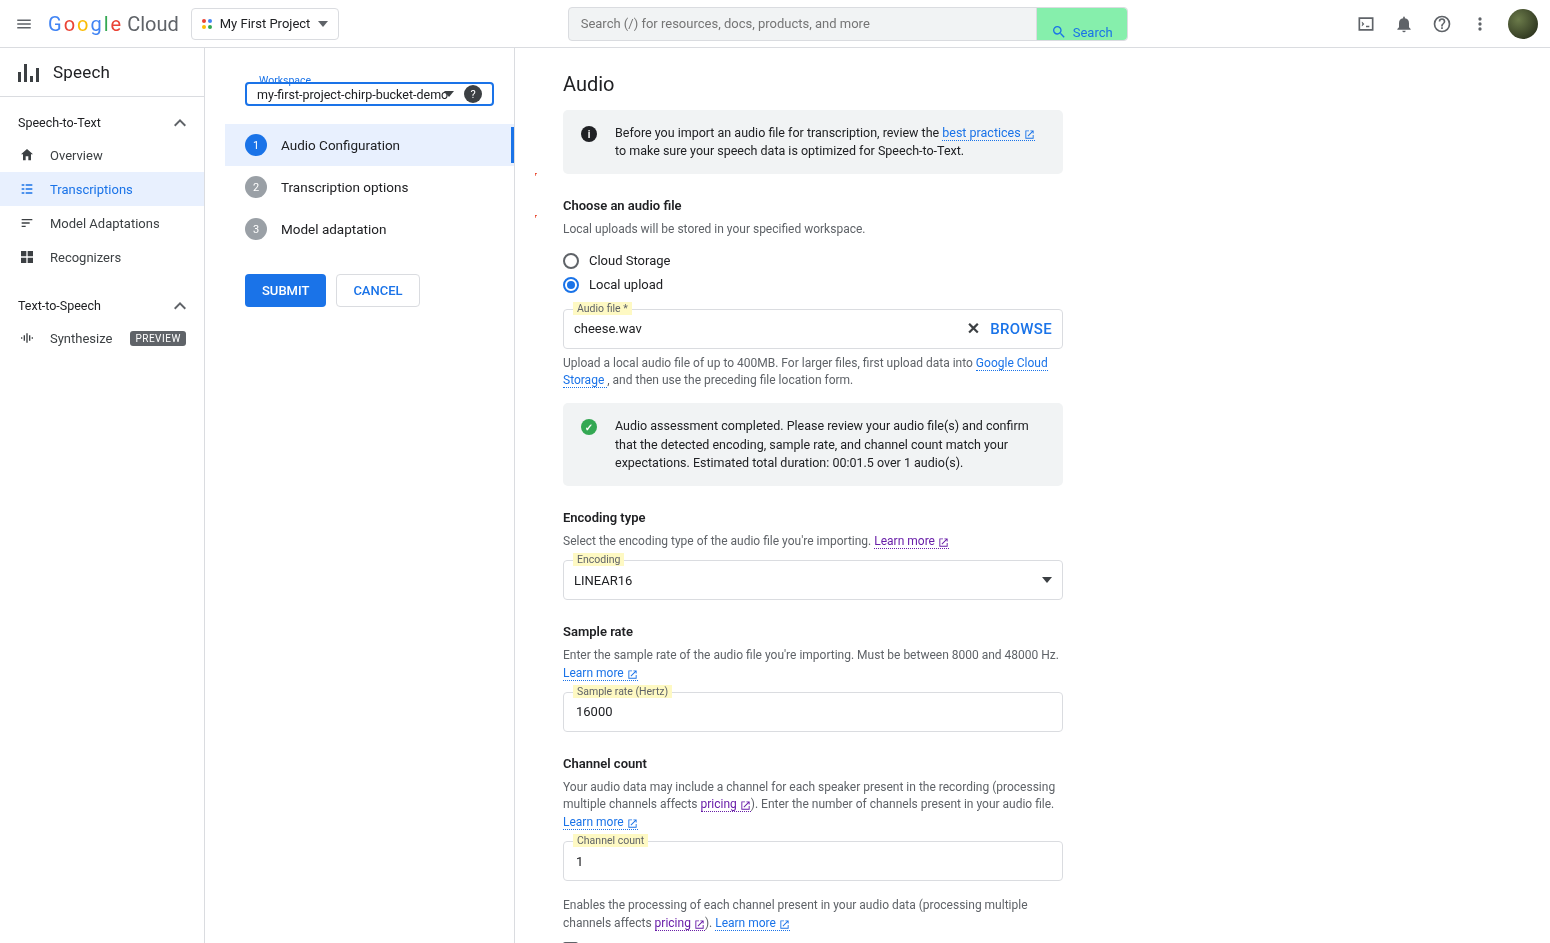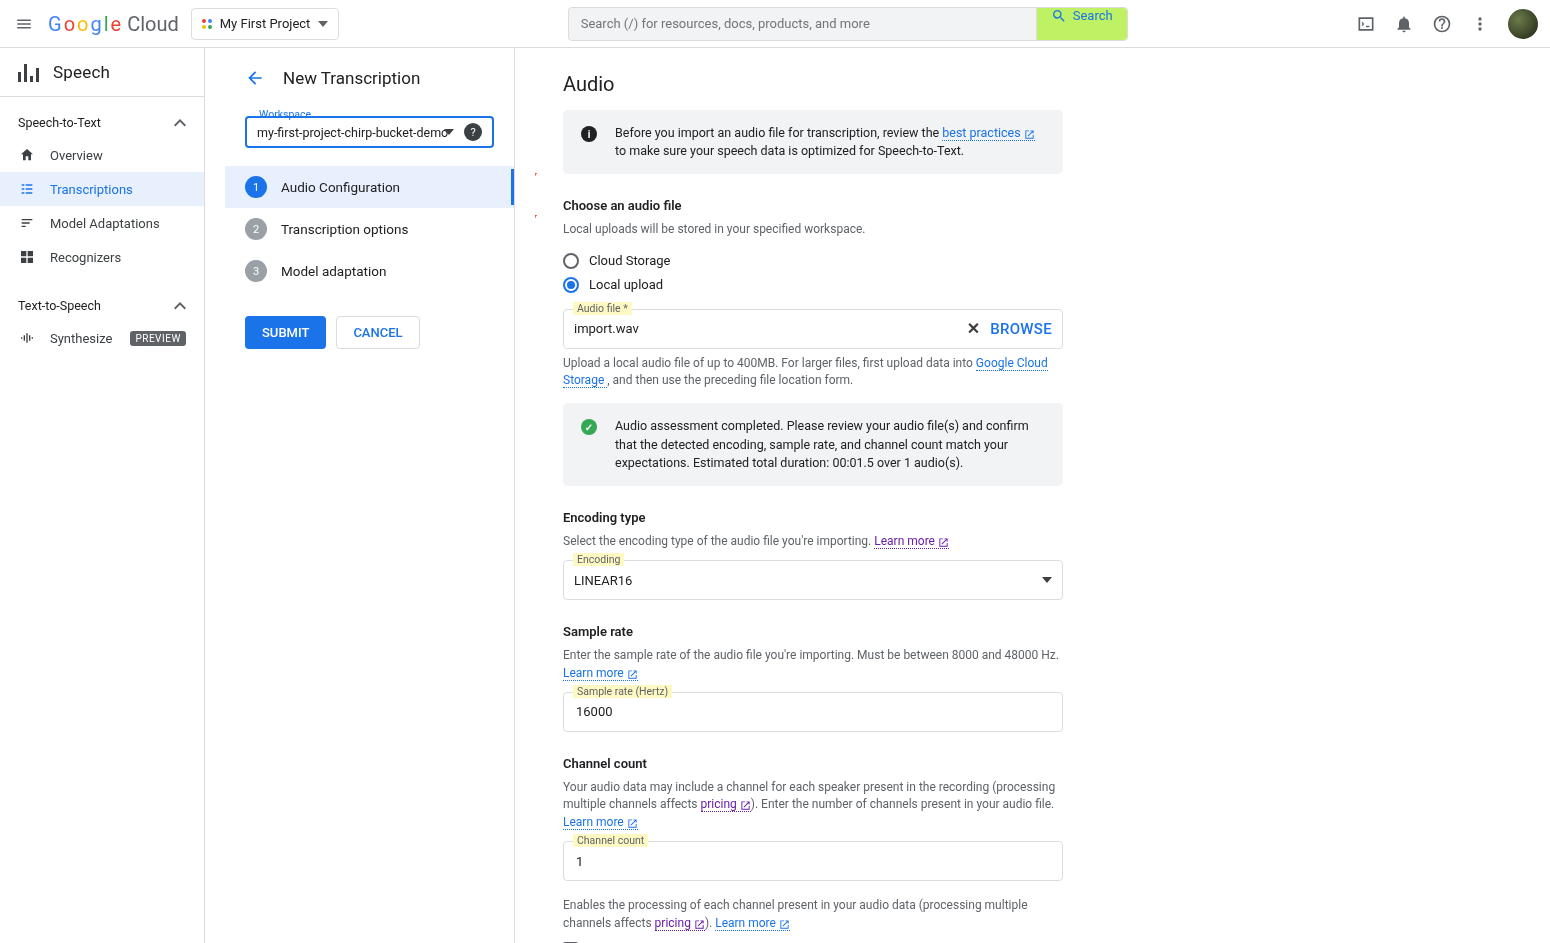--- a/index.html
+++ b/index.html
@@ -26,21 +26,21 @@
   .logo{display:flex;align-items:center;gap:2px;font-size:20px;font-weight:400;cursor:pointer;}
   .logo .g1{color:#4285F4;}.logo .g2{color:#EA4335;}.logo .g3{color:#FBBC05;}
   .logo .g4{color:#4285F4;}.logo .g5{color:#34A853;}.logo .g6{color:#EA4335;}
   .logo .cloud{color:#5f6368;margin-left:4px;}
   .project-picker{display:flex;align-items:center;gap:8px;border:1px solid var(--border);border-radius:4px;height:32px;padding:0 10px;cursor:pointer;font-size:13px;color:var(--text-dark);}
   .project-picker .dots{display:grid;grid-template-columns:repeat(2,4px);grid-template-rows:repeat(2,4px);gap:2px;}
   .project-picker .dots span{width:4px;height:4px;border-radius:50%;}
   .searchbar-wrap{flex:1;display:flex;justify-content:center;}
   .searchbar{display:flex;align-items:stretch;max-width:560px;width:100%;height:34px;border:1px solid var(--border);border-radius:4px;background:#f1f3f4;}
   .searchbar input{flex:1;border:none;background:transparent;padding:0 12px;font-size:13px;outline:none;color:var(--text);}
-  .searchbar button{display:flex;align-items:flex-start;gap:6px;border:none;border-left:1px solid var(--border);background:#bef264;padding:0 14px;color:var(--blue);font-size:13px;cursor:pointer;border-radius:0 4px 4px 0;}
+  .searchbar button{display:flex;align-items:flex-end;gap:6px;border:none;border-left:1px solid var(--border);background:#86efac;padding:0 14px;color:var(--blue);font-size:13px;cursor:pointer;border-radius:0 4px 4px 0;}
   .top-icons{display:flex;align-items:center;gap:18px;}
   .top-icons .icon{width:20px;height:20px;display:grid;place-items:center;color:#5f6368;cursor:pointer;}
   .avatar{width:30px;height:30px;border-radius:50%;background:radial-gradient(circle at 35% 35%, #6b7b4a, #1e2314);cursor:pointer;}
 
   
   .layout{display:grid;grid-template-columns:205px 290px 1fr;height:calc(100vh - 48px);gap:20px;}
   .sidebar{border-right:1px solid var(--border);overflow:auto;}
   .product-header{display:flex;align-items:center;gap:14px;padding:14px 18px;border-bottom:1px solid var(--border);}
   .product-header .bars{display:flex;align-items:flex-end;gap:3px;height:20px;}
   .product-header .bars span{width:3px;background:#3c4043;}
@@ -56,21 +56,21 @@
   .nav-item.active{background:var(--blue-light);color:var(--blue);}
   .nav-item .nicon{width:18px;height:18px;display:grid;place-items:center;color:inherit;}
   .badge-preview{background:#5f6368;color:#fff;font-size:10px;padding:2px 5px;border-radius:3px;letter-spacing:.5px;margin-left:4px;}
 
   
   .stepper-col{border-right:1px solid var(--border);padding:16px 0 0;overflow:auto;}
   .stepper-header{display:flex;align-items:center;gap:18px;padding:4px 20px 10px;}
   .back-arrow{color:var(--blue);cursor:pointer;}
   .page-title{font-size:17px;color:var(--text-dark);}
   .workspace-field{margin:18px 20px 10px;position:relative;}
-  .workspace-box{border:2px solid var(--blue);border-radius:4px;height:32px;display:flex;align-items:center;padding:0 40px 0 10px;font-size:12.5px;color:var(--text-dark);position:relative;}
+  .workspace-box{border:2px solid var(--blue);border-radius:4px;height:24px;display:flex;align-items:center;padding:0 40px 0 10px;font-size:12.5px;color:var(--text-dark);position:relative;}
   .workspace-label{position:absolute;top:-8px;left:10px;background:#fff;font-size:10.5px;color:var(--blue);padding:0 4px;}
   .workspace-dd{position:absolute;right:38px;top:50%;transform:translateY(-50%);}
   .workspace-help{position:absolute;right:10px;top:50%;transform:translateY(-50%);width:18px;height:18px;border-radius:50%;background:#3c4043;color:#fff;font-size:11px;display:grid;place-items:center;}
   .stepper{margin:18px 0;position:relative;}
   .step{display:flex;align-items:center;gap:14px;padding:10px 20px;cursor:pointer;font-size:13.5px;color:var(--text-dark);}
   .step.active{background:#e8f0fe;}
   .step.active::after{content:"";position:absolute;right:0;width:3px;height:36px;background:var(--blue);}
   .step-num{width:22px;height:22px;border-radius:50%;display:grid;place-items:center;font-size:11px;color:#fff;}
   .step.active .step-num{background:var(--blue);}
   .step:not(.active) .step-num{background:#9aa0a6;}
@@ -250,28 +250,20 @@
               <path fill="currentColor" d="M3 11h2v2H3zm4-3h2v8H7zm4-3h2v14h-2zm4 3h2v8h-2zm4 3h2v2h-2z"></path>
             </svg>
           </span>
         <span>Synthesize</span>
         <span class="badge-preview">PREVIEW</span>
       </div>
     </div>
   </div>
 
   <div class="stepper-col">
-    <div class="stepper-header">
-      <span class="back-arrow">
-        <svg width="20" height="20" viewBox="0 0 24 24">
-            <path fill="#1a73e8" d="M20 11H7.83l5.59-5.59L12 4l-8 8 8 8 1.41-1.41L7.83 13H20z"></path>
-          </svg>
-      </span>
-      <span class="page-title">New Transcription</span>
-    </div>
 
     <div class="workspace-field">
       <span class="workspace-label">Workspace</span>
       <div class="workspace-box">
         <span>my-first-project-chirp-bucket-demo</span>
         <span class="workspace-dd">
             <svg width="10" height="6" viewBox="0 0 10 6">
               <path d="M0 0l5 6 5-6z" fill="#3c4043"></path>
             </svg>
           </span>
@@ -342,21 +334,21 @@
         <span>Cloud Storage</span>
       </div>
       <div class="radio-row">
         <span class="radio checked"></span>
         <span>Local upload</span>
       </div>
 
       <div class="field">
         <span class="field-label">Audio file *</span>
         <div class="field-box">
-          <span>import.wav</span>
+          <span>cheese.wav</span>
           <span class="filler"></span>
           <span class="clear">✕</span>
           <span class="browse">BROWSE</span>
         </div>
       </div>
       <p class="help" style="margin-top:6px;">
         <span>Upload a local audio file of up to 400MB. For larger files, first upload data into </span><a href="#" class="dotted-link"><span>Google Cloud Storage </span></a><span>, and then use the preceding file location form.</span>
       </p>
 
       <div class="info-banner success" style="margin-top:14px;">

